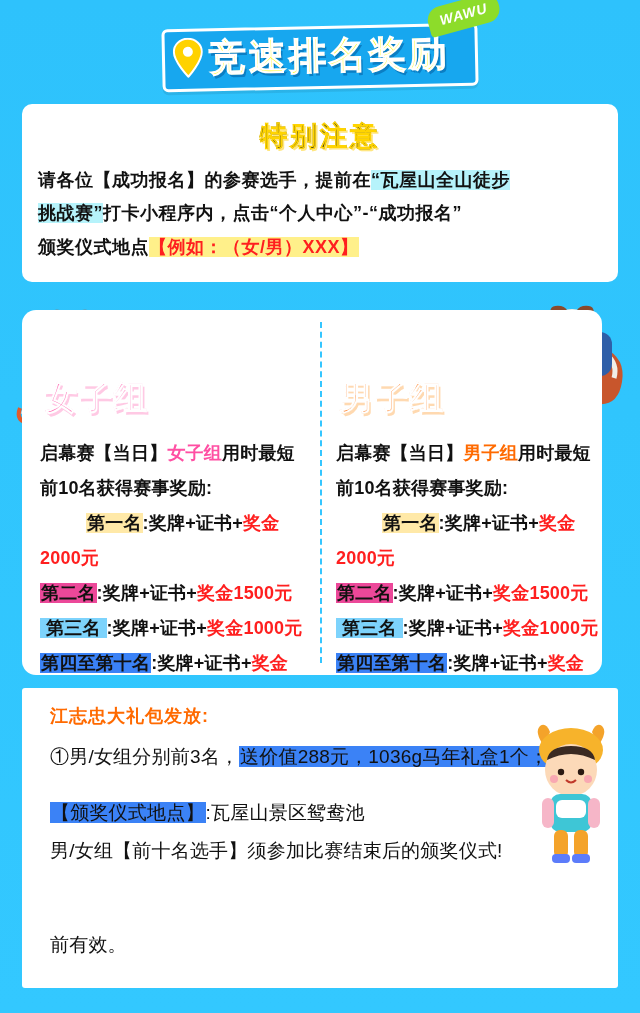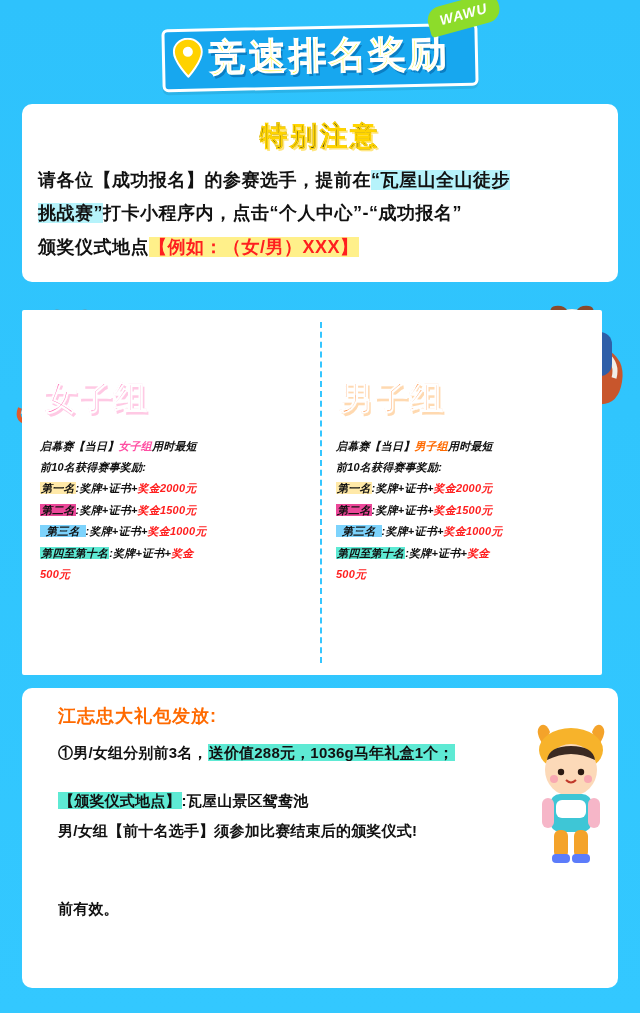--- a/index.html
+++ b/index.html
@@ -104,21 +104,21 @@
   .red { color: #ff1f1f; text-align: right; }
 
   
   .groups-card {
     position: absolute;
     top: 310px;
     left: 22px;
     width: 580px;
     height: 365px;
     background: #ffffff;
-    border-radius: 2px;
+    border-radius: 14px;
     box-sizing: border-box;
   }
   .v-divider {
     position: absolute;
     left: 298px;
     top: 12px;
     height: 341px;
     border-left: 2px dashed #35c6ff;
   }
   .col {
@@ -141,56 +141,55 @@
     color: #ff5fae;
     -webkit-text-stroke: 1px #ffffff;
     text-shadow: 2px 3px 0 #ffc9e4;
   }
   .group-title.men {
     color: #ff6a00;
     -webkit-text-stroke: 1px #ffffff;
     text-shadow: 2px 3px 0 #ffd9b0;
   }
   .rule-line {
-    font-size: 11px;
+    font-size: 18px;
     font-weight: bold;
     color: #111111;
     line-height: 1.95;
     letter-spacing: 0.2px;
-    font-style: italic;
   }
   .pink { color: #ff4fa3; }
   .orange { color: #ff6a00; }
-  .mark-yellow { background: #ffe9a8; padding: 0 1px; }
+  .mark-yellow { background: #ffe9a8; padding: 0 1px; margin-left: 46px; }
   .mark-pink { background: #ec4899; padding: 0 1px; }
   .mark-purple { background: #7dd3fc; padding: 0 6px; }
-  .mark-green { background: #5eead4; padding: 0 1px; }
+  .mark-green { background: #3b82f6; padding: 0 1px; }
 
   
   .bottom-card {
     position: absolute;
     top: 688px;
     left: 22px;
     width: 596px;
     height: 300px;
     background: #ffffff;
-    border-radius: 10px;
+    border-radius: 3px;
     box-sizing: border-box;
-    padding: 16px 36px;
+    padding: 16px 28px;
   }
   .gift-title {
     font-size: 18px;
     font-weight: bold;
     color: #ff6a00;
     letter-spacing: 1px;
     margin-bottom: 10px;
   }
   .bottom-line {
-    font-size: 15px;
-    font-weight: bold;
+    font-size: 19px;
+    font-weight: normal;
     color: #111111;
     line-height: 2.0;
     letter-spacing: 0.2px;
   }
   .gap-lg { height: 18px; }
 
   
   .mascot {
     position: absolute;
   }

